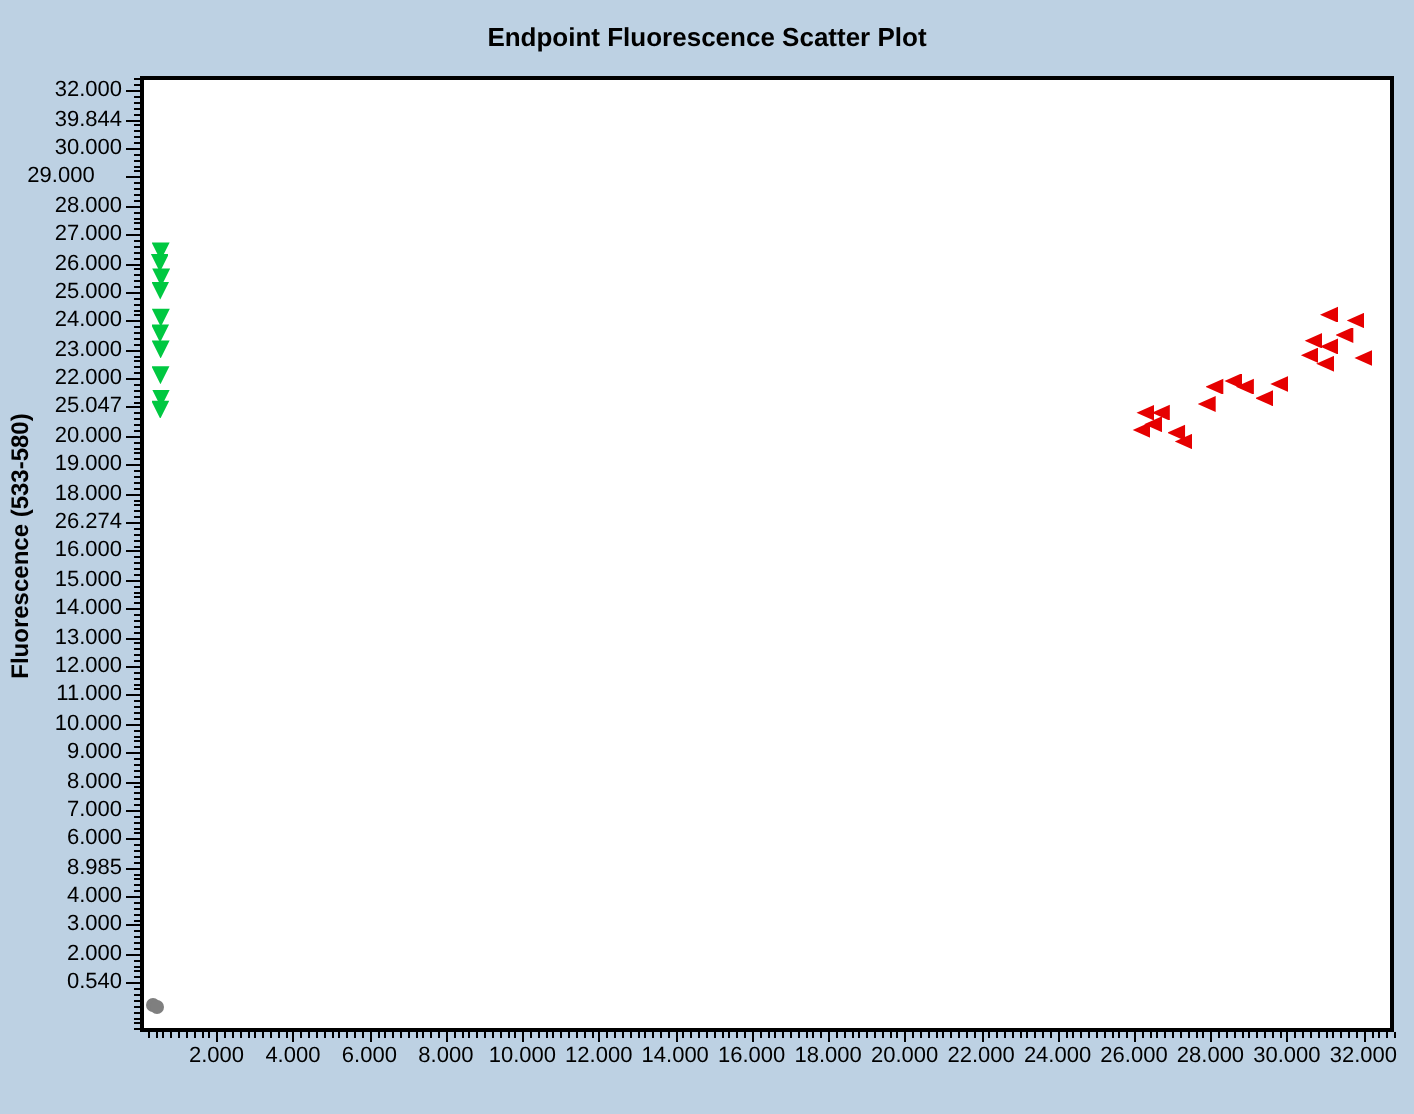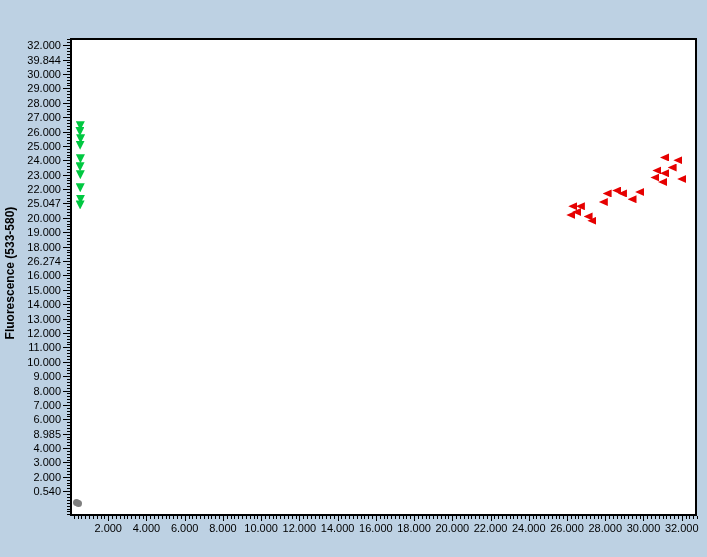--- a/index.html
+++ b/index.html
@@ -40,20 +40,21 @@
   }
   .marker{position:absolute;}
   .marker.triangle-down{width:9px;height:9px;clip-path:polygon(0 0,100% 0,50% 100%);}
   .marker.triangle-left{width:9px;height:8px;clip-path:polygon(100% 0,100% 100%,0 50%);}
   .marker.circle{width:7px;height:7px;border-radius:50%;}
 </style>
 </head>
 <body>
 
 <div class="screen" id="screen" style="background: rgb(189, 209, 227);">
+  <div class="chart-title">Endpoint Fluorescence Scatter Plot</div>
   <div class="plot-area" style="background: rgb(255, 255, 255);"></div>
   <div class="y-axis-title">Fluorescence (533-580)</div>
   <div id="axis-layer">
       <div class="tick" style="left: 67px; top: 514px; width: 3px; height: 1px;"></div>
       <div class="tick" style="left: 67px; top: 511px; width: 3px; height: 1px;"></div>
       <div class="tick" style="left: 67px; top: 509px; width: 3px; height: 1px;"></div>
       <div class="tick" style="left: 67px; top: 506px; width: 3px; height: 1px;"></div>
       <div class="tick" style="left: 67px; top: 503px; width: 3px; height: 1px;"></div>
       <div class="tick" style="left: 67px; top: 500px; width: 3px; height: 1px;"></div>
       <div class="tick" style="left: 67px; top: 497px; width: 3px; height: 1px;"></div>
@@ -237,21 +238,21 @@
       <div class="y-tick-label" style="top: 226.25px;">19.000</div>
       <div class="y-tick-label" style="top: 211.862px;">20.000</div>
       <div class="y-tick-label" style="top: 197.473px;">25.047</div>
       <div class="y-tick-label" style="top: 183.084px;">22.000</div>
       <div class="y-tick-label" style="top: 168.695px;">23.000</div>
       <div class="y-tick-label" style="top: 154.306px;">24.000</div>
       <div class="y-tick-label" style="top: 139.917px;">25.000</div>
       <div class="y-tick-label" style="top: 125.528px;">26.000</div>
       <div class="y-tick-label" style="top: 111.139px;">27.000</div>
       <div class="y-tick-label" style="top: 96.7502px;">28.000</div>
-      <div class="y-tick-label" style="top: 82.3612px;">29.000</div>
+      <div class="y-tick-label" style="top: 82.3612px; text-align: center;">29.000</div>
       <div class="y-tick-label" style="top: 67.9723px;">30.000</div>
       <div class="y-tick-label" style="top: 53.5834px;">39.844</div>
       <div class="y-tick-label" style="top: 39.1945px;">32.000</div>
       <div class="tick" style="left: 74px; top: 516px; width: 1px; height: 3px;"></div>
       <div class="tick" style="left: 78px; top: 516px; width: 1px; height: 3px;"></div>
       <div class="tick" style="left: 81px; top: 516px; width: 1px; height: 3px;"></div>
       <div class="tick" style="left: 85px; top: 516px; width: 1px; height: 3px;"></div>
       <div class="tick" style="left: 89px; top: 516px; width: 1px; height: 3px;"></div>
       <div class="tick" style="left: 93px; top: 516px; width: 1px; height: 3px;"></div>
       <div class="tick" style="left: 97px; top: 516px; width: 1px; height: 3px;"></div>

